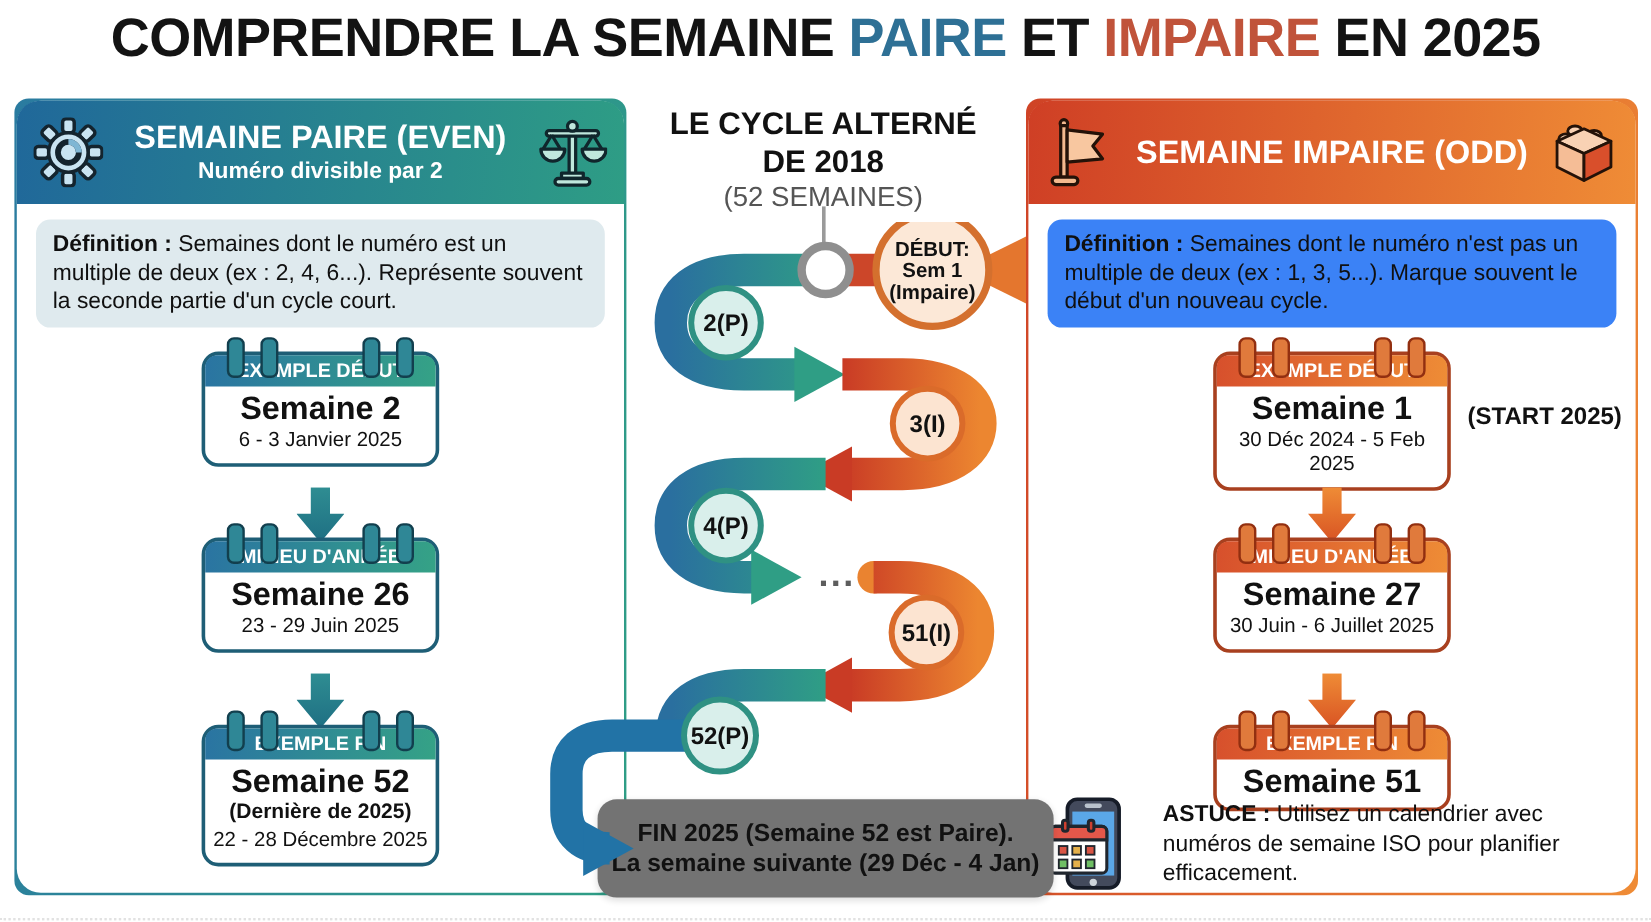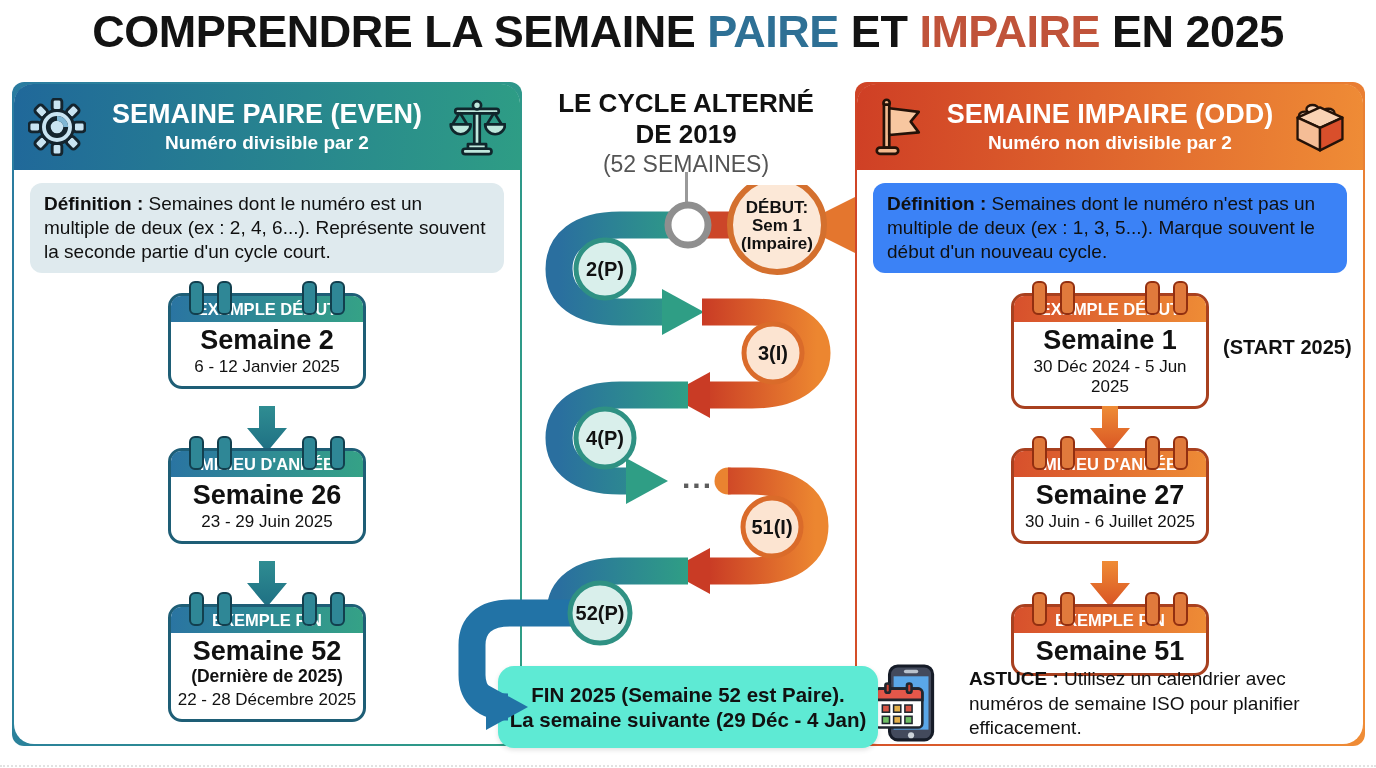--- a/index.html
+++ b/index.html
@@ -73,21 +73,21 @@
   #astuce-icon{flex:0 0 72px;height:80px;}
   #astuce-text{font-size:19px;line-height:1.3;color:#101010;}
   #astuce-text b{font-weight:800;}
 
   
   #center-title{position:absolute;top:88px;left:548px;width:276px;text-align:center;z-index:2;}
   #center-title .l{font-size:26px;font-weight:800;line-height:1.18;color:#111;}
   #center-title .sub{font-size:23px;font-weight:400;color:#555;margin-top:2px;}
   #connector-line{position:absolute;left:685px;top:172px;width:3px;height:34px;background:#9a9a9a;z-index:2;}
 
-  #fin-box{position:absolute;left:498px;top:666px;width:380px;height:82px;background:#5eead4;
+  #fin-box{position:absolute;left:498px;top:666px;width:380px;height:82px;background:#737373;
     border-radius:16px;z-index:4;display:flex;flex-direction:column;justify-content:center;
     text-align:center;font-size:20.5px;font-weight:700;color:#111;line-height:1.24;
     box-shadow:0 2px 5px rgba(0,0,0,0.12);}
 
   #snake-svg{position:absolute;left:440px;top:185px;width:440px;height:575px;z-index:6;pointer-events:none;}
   .node-label{font-family:"Liberation Sans",sans-serif;font-weight:800;font-size:20px;fill:#111;}
   .start-label{font-family:"Liberation Sans",sans-serif;font-weight:800;font-size:17px;fill:#111;}
   .dots-label{font-family:"Liberation Sans",sans-serif;font-weight:800;font-size:30px;fill:#5d5d5d;letter-spacing:2px;}
 
   #bottom-dashes{position:absolute;left:0;right:0;bottom:1px;border-top:2px dotted #e2e2e2;}
@@ -144,21 +144,21 @@
       <b>Définition :</b><span> Semaines dont le numéro est un multiple de deux (ex : 2, 4, 6...). Représente souvent la seconde partie d'un cycle court.</span>
     </div>
 
     <div class="card left-card pos-card1">
       <span class="ring r1"></span>
         <span class="ring r2"></span>
         <span class="ring r3"></span>
         <span class="ring r4"></span>
       <div class="card-top">EXEMPLE DÉBUT</div>
       <div class="week">Semaine 2</div>
-      <div class="dates">6 - 12 Janvier 2025</div>
+      <div class="dates">6 - 3 Janvier 2025</div>
     </div>
     <div class="down-arrow teal pos-arrow1"></div>
 
     <div class="card left-card pos-card2">
       <span class="ring r1"></span>
         <span class="ring r2"></span>
         <span class="ring r3"></span>
         <span class="ring r4"></span>
       <div class="card-top">MILIEU D'ANNÉE</div>
       <div class="week">Semaine 26</div>
@@ -187,21 +187,20 @@
           <g stroke="#241208" stroke-width="3" stroke-linejoin="round">
             <circle cx="13" cy="6" r="3.5" fill="#f3b98e"></circle>
             <rect x="10" y="8" width="6" height="48" fill="#f3b98e"></rect>
             <rect x="2" y="56" width="24" height="7" rx="3.5" fill="#f3b98e"></rect>
             <polygon points="16,12 49,16 40,27 49,39 16,42" fill="#f8c7a0"></polygon>
           </g>
         </svg>
       </span>
       <span class="titles">
         <div class="panel-title">SEMAINE IMPAIRE (ODD)</div>
-        <div class="panel-subtitle">Numéro non divisible par 2</div>
       </span>
       <span class="hdr-icon">
         <svg viewBox="0 0 64 62" width="60" height="58">
           <g stroke="#241208" stroke-width="2.5" stroke-linejoin="round">
             <ellipse cx="24" cy="12" rx="6.5" ry="4.5" fill="#f9d2b4"></ellipse>
             <ellipse cx="41" cy="16" rx="6.5" ry="4.5" fill="#f9d2b4"></ellipse>
             <ellipse cx="16" cy="19" rx="6.5" ry="4.5" fill="#f9d2b4"></ellipse>
             <ellipse cx="33" cy="23" rx="6.5" ry="4.5" fill="#f9d2b4"></ellipse>
             <polygon points="32,10 56,21 32,32 8,21" fill="#f9d2b4"></polygon>
             <polygon points="8,21 32,32 32,56 8,44" fill="#f5bd96"></polygon>
@@ -215,21 +214,21 @@
       <b>Définition :</b><span> Semaines dont le numéro n'est pas un multiple de deux (ex : 1, 3, 5...). Marque souvent le début d'un nouveau cycle.</span>
     </div>
 
     <div class="card right-card pos-card1">
       <span class="ring r1"></span>
         <span class="ring r2"></span>
         <span class="ring r3"></span>
         <span class="ring r4"></span>
       <div class="card-top">EXEMPLE DÉBUT</div>
       <div class="week">Semaine 1</div>
-      <div class="dates">30 Déc 2024 - 5 Jun 2025</div>
+      <div class="dates">30 Déc 2024 - 5 Feb 2025</div>
     </div>
     <div id="start-badge">(START 2025)</div>
     <div class="down-arrow orange pos-arrow1"></div>
 
     <div class="card right-card pos-card2">
       <span class="ring r1"></span>
         <span class="ring r2"></span>
         <span class="ring r3"></span>
         <span class="ring r4"></span>
       <div class="card-top">MILIEU D'ANNÉE</div>
@@ -272,21 +271,21 @@
       </span>
       <span id="astuce-text">
         <b>ASTUCE :</b><span> Utilisez un calendrier avec numéros de semaine ISO pour planifier efficacement.</span>
       </span>
     </div>
   </div>
 </div>
 
 <div id="center-title">
   <div class="l">LE CYCLE ALTERNÉ</div>
-  <div class="l">DE 2019</div>
+  <div class="l">DE 2018</div>
   <div class="sub">(52 SEMAINES)</div>
 </div>
 <div id="connector-line"></div>
 
 <svg id="snake-svg" viewBox="0 0 440 575">
   <defs>
     <linearGradient id="tealGrad" x1="0" y1="0" x2="1" y2="0">
       <stop offset="0" stop-color="#2a6f9f"></stop>
         <stop offset="1" stop-color="#2f9e85"></stop>
     </linearGradient>

